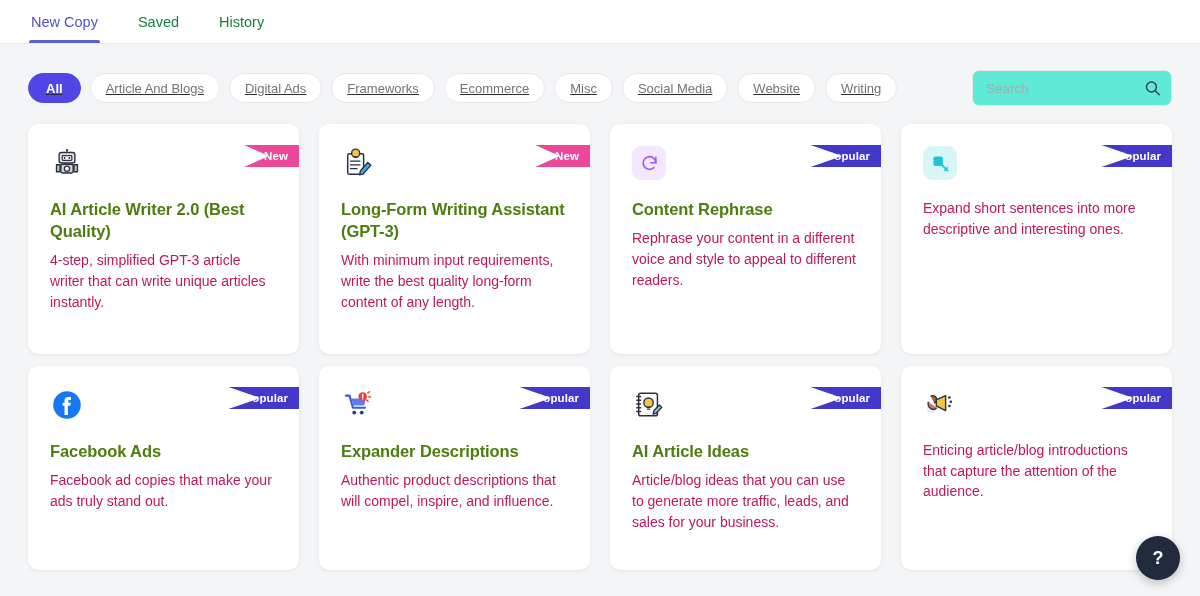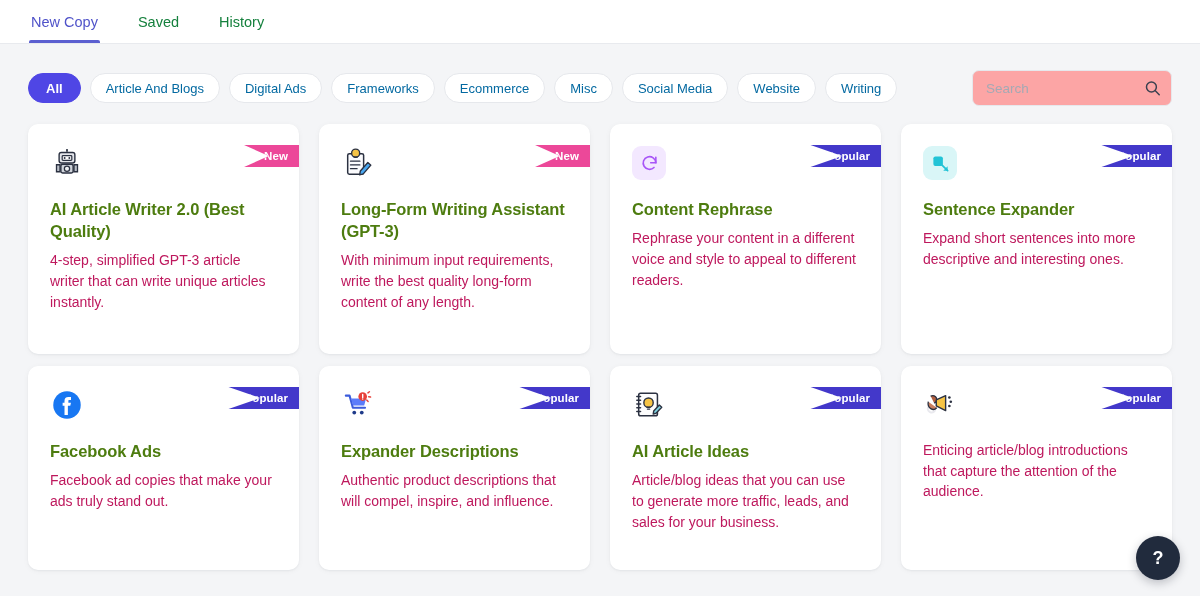--- a/index.html
+++ b/index.html
@@ -52,34 +52,35 @@
     border-radius: 2px 2px 0 0;
     background: #5b5fd0;
   }
 
   
   .filterbar {
     display: flex;
     align-items: center;
     padding: 20px 28px 0 28px;
     height: 68px;
+    text-decoration: underline;
   }
   .chips {
     display: flex;
     align-items: center;
     gap: 9px;
     flex: 1 1 auto;
   }
   .chip {
     height: 30px;
     padding: 0 15px;
     border-radius: 16px;
     background: #ffffff;
     border: 1px solid #e6e8ec;
-    color: #0369a1;
+    color: #737373;
     font-size: 13px;
     display: inline-flex;
     align-items: center;
     justify-content: center;
     cursor: pointer;
     white-space: nowrap;
   }
   .chip.active {
     background: #4f46e5;
     border-color: #4f46e5;
@@ -92,21 +93,21 @@
     position: relative;
     width: 200px;
     flex: 0 0 auto;
     margin-left: 14px;
   }
   .search-input {
     width: 100%;
     height: 36px;
     border-radius: 7px;
     border: 1px solid #e6e8ec;
-    background: #fca5a5;
+    background: #5eead4;
     padding: 0 38px 0 13px;
     font-size: 13.5px;
     font-family: "Liberation Sans", sans-serif;
     color: #3a3f4b;
     outline: none;
   }
   .search-input::placeholder { color: #a4a9b4; }
   .search-icon {
     position: absolute;
     right: 11px;
@@ -308,21 +309,20 @@
     </div>
     <div class="card">
       <div class="badge popular">Popular</div>
       <div class="card-icon tile cyan">
         <svg width="19" height="19" viewBox="0 0 24 24">
           <rect x="3" y="3" width="12" height="12" rx="2.5" fill="#22c3d6"></rect>
           <path d="M13 13 L21 21" stroke="#22c3d6" stroke-width="2.2" stroke-linecap="round"></path>
           <path d="M21 15.5 L21 21 L15.5 21 Z" fill="#22c3d6"></path>
         </svg>
       </div>
-      <div class="card-title">Sentence Expander</div>
       <div class="card-desc">Expand short sentences into more descriptive and interesting ones.</div>
     </div>
   </div>
 
 <div class="grid row2" id="grid2">
     <div class="card">
       <div class="badge popular">Popular</div>
       <div class="card-icon ">
         <svg width="30" height="30" viewBox="0 0 24 24">
           <circle cx="12" cy="12" r="11" fill="#1877f2"></circle>

